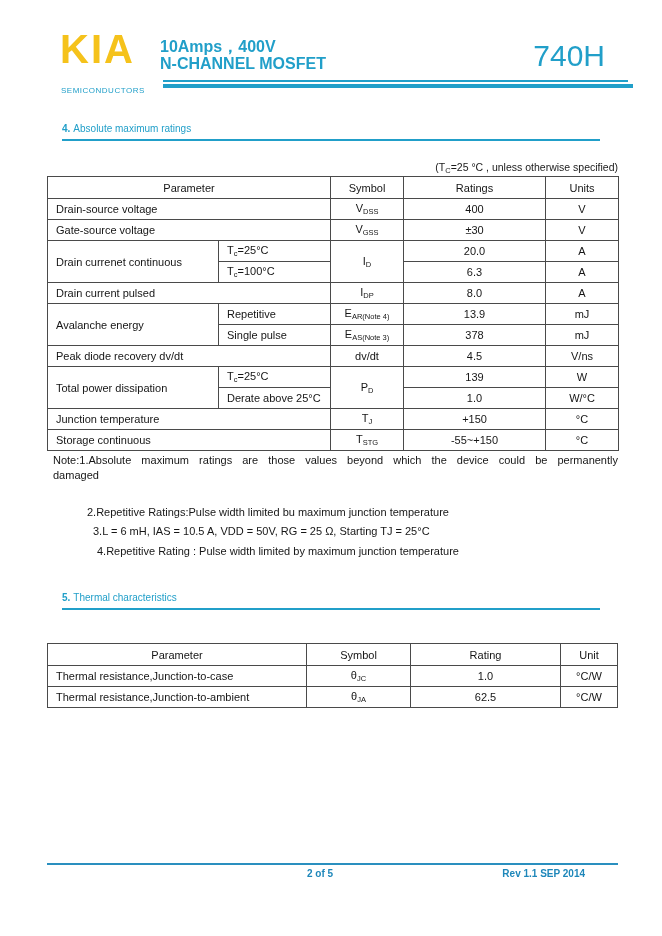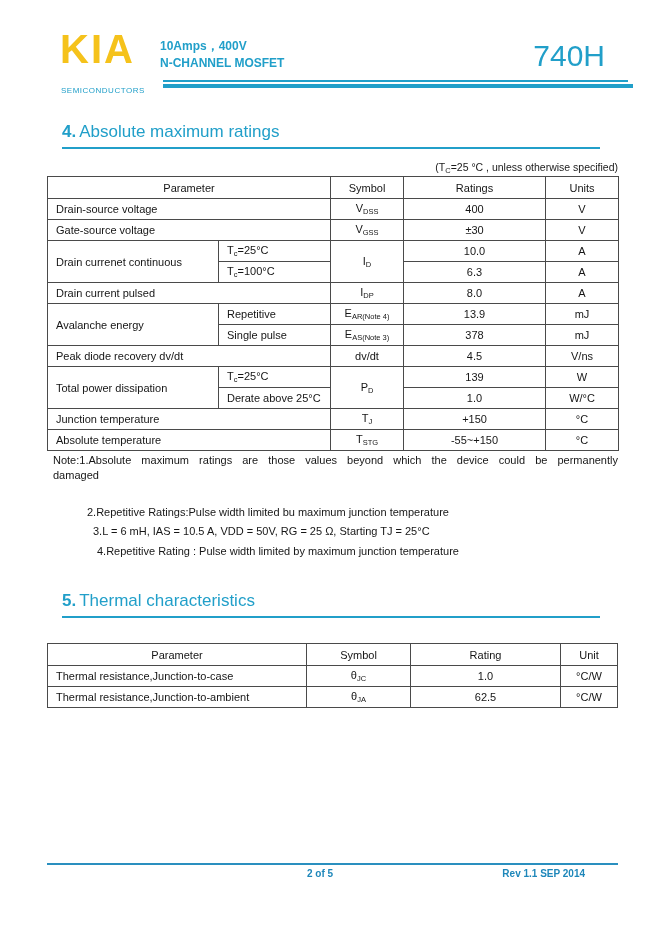--- a/index.html
+++ b/index.html
@@ -10,34 +10,34 @@
   
   .logo-text {
     position:absolute; left:60px; top:29px; font-size:40px; font-weight:bold;
     color:#f5c21b; letter-spacing:2px; line-height:1;
   }
   .logo-caption {
     position:absolute; left:61px; top:86px; font-size:8px; color:#219fc9;
     letter-spacing:0.5px;
   }
   .spec {
-    position:absolute; left:160px; top:38px; font-size:12px; font-weight:bold;
+    position:absolute; left:160px; top:38px; font-size:16px; font-weight:bold;
     color:#219fc9; line-height:17px;
   }
   .part-number {
     position:absolute; top:41px; right:57px; font-size:30px; color:#219fc9;
     line-height:1;
     margin-left:36px;
   }
   .rule-thin  { position:absolute; left:163px; top:80px; width:465px; height:2px; background:#219fc9; }
   .rule-thick { position:absolute; left:163px; top:84px; width:470px; height:4px; background:#219fc9; }
   
   .sec {
     position:absolute; left:62px; width:538px; margin:0; font-weight:normal;
-    font-size:17px; color:#219fc9; padding-bottom:5px; border-bottom:2px solid #219fc9;
+    font-size:10px; color:#219fc9; padding-bottom:5px; border-bottom:2px solid #219fc9;
     line-height:1.1;
   }
   .sec4 { top:123px; }
   .sec5 { top:592px; }
   .sec-num { font-weight:bold; margin-right:3px; }
   
   .cond-note { position:absolute; right:44px; top:161px; font-size:10.5px; color:#1a1a1a; }
   .tbl {
     position:absolute; left:47px; border-collapse:collapse; table-layout:fixed;
     font-size:11px; color:#151515;
@@ -118,21 +118,21 @@
     <tr>
       <td colspan="2" class="pl">Gate-source voltage</td>
       <td><span>V</span><span class="sub">GSS</span></td>
       <td>±30</td>
       <td>V</td>
     </tr>
     <tr>
       <td rowspan="2" class="pl">Drain currenet continuous</td>
       <td class="pl"><span>T</span><span class="sub">c</span><span>=25°C</span></td>
       <td rowspan="2"><span>I</span><span class="sub">D</span></td>
-      <td>10.0</td>
+      <td>20.0</td>
       <td>A</td>
     </tr>
     <tr>
       <td class="pl"><span>T</span><span class="sub">c</span><span>=100°C</span></td>
       <td>6.3</td>
       <td>A</td>
     </tr>
     <tr>
       <td colspan="2" class="pl">Drain current pulsed</td>
       <td><span>I</span><span class="sub">DP</span></td>
@@ -170,21 +170,21 @@
       <td>1.0</td>
       <td>W/°C</td>
     </tr>
     <tr>
       <td colspan="2" class="pl">Junction temperature</td>
       <td><span>T</span><span class="sub">J</span></td>
       <td>+150</td>
       <td>°C</td>
     </tr>
     <tr>
-      <td colspan="2" class="pl">Absolute temperature</td>
+      <td colspan="2" class="pl">Storage continuous</td>
       <td><span>T</span><span class="sub">STG</span></td>
       <td>-55~+150</td>
       <td>°C</td>
     </tr>
   </tbody>
     </table>
 
   <div class="note note-just n1">Note:1.Absolute maximum ratings are those values beyond which the device could be permanently</div>
   <div class="note n2">damaged</div>
   <div class="note n4">2.Repetitive Ratings:Pulse width limited bu maximum junction temperature</div>

